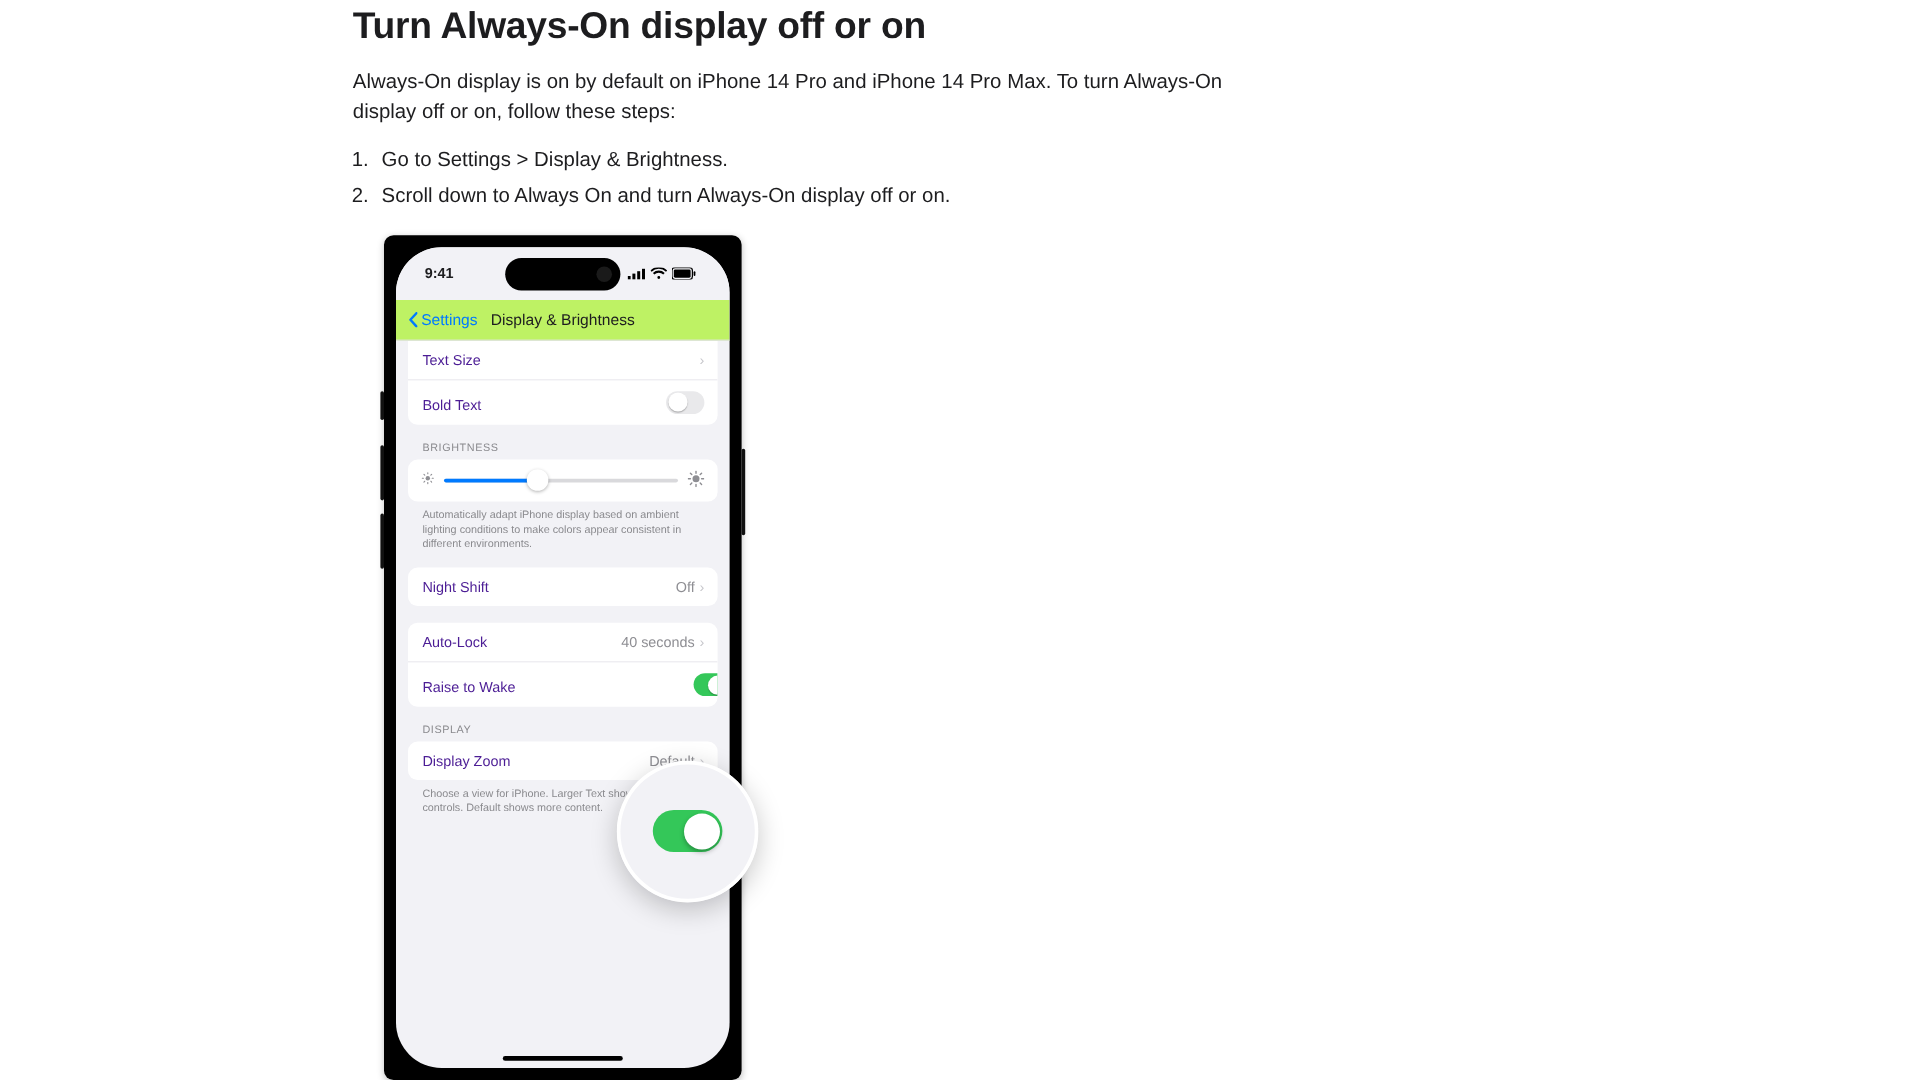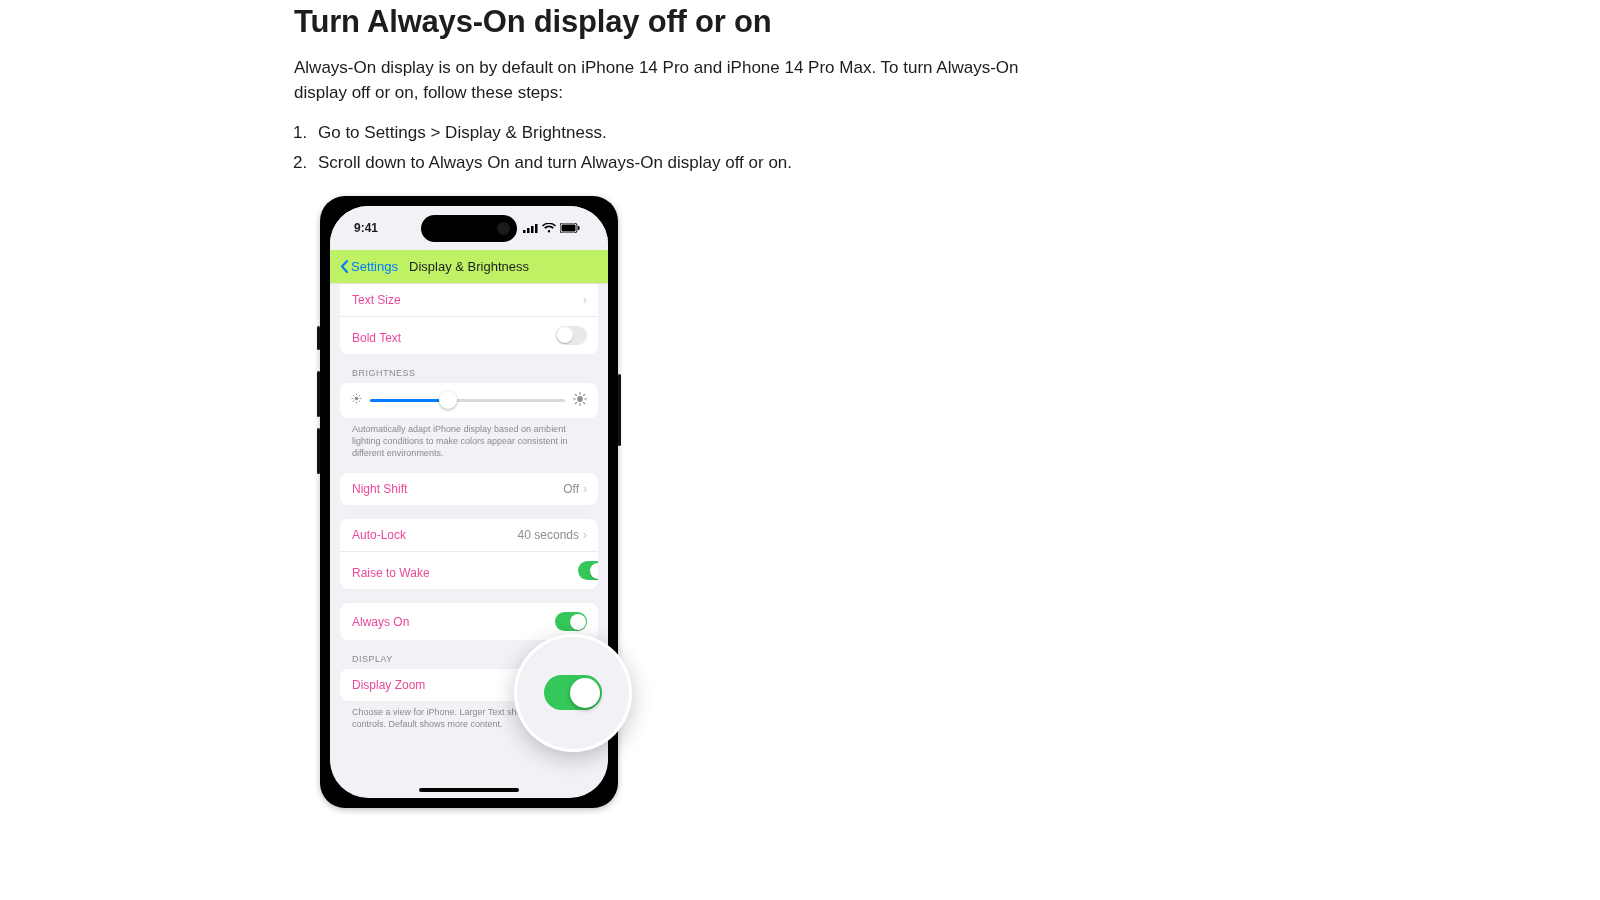--- a/index.html
+++ b/index.html
@@ -35,23 +35,23 @@
   ol.steps li { padding-left: 6px; }
 
   
   .phone-wrap {
     margin: 18px 0 0 26px;
     position: relative;
     width: 298px;
   }
   .phone {
     width: 298px;
-    height: 612px;
+    height: 704px;
     background: #000;
-    border-radius: 25px;
+    border-radius: 8px;
     padding: 10px;
     position: relative;
     box-shadow: 0 2px 6px rgba(0,0,0,.25);
   }
   .side-btn {
     position: absolute;
     background: #111;
     border-radius: 2px;
   }
   .side-left1 { left: -3px; top: 130px; width: 3px; height: 24px; }
@@ -136,21 +136,21 @@
   }
   .group.first { border-radius:0 0 8px 8px; margin-top:0; }
   .row {
     display:flex;
     align-items:center;
     justify-content:space-between;
     padding: 9px 11px 9px 12px;
     min-height:30px;
   }
   .row + .row { border-top:1px solid #eceaef;align-items:flex-end; }
-  .row .label { color:#ec4899; }
+  .row .label { color:#4c1d95; }
   .row .val { color:#8e8e93; font-size:12px; display:flex; align-items:center; gap:4px;}
   .chev { color:#c7c7cc; font-size:12px; }
   .section-title {
     font-size:9px;
     letter-spacing:.5px;
     color:#8a8a8e;
     text-transform:uppercase;
     margin: 0 22px 5px 22px;
   }
   .footnote {
@@ -343,28 +343,20 @@
                   <span>40 seconds</span>
                   <span class="chev">›</span>
                 </span>
             </div>
             <div class="row" style="padding-right:0;">
               <span class="label">Raise to Wake</span>
               <span class="partial-toggle"></span>
             </div>
           </div>
 
-          <div class="group">
-            <div class="row">
-              <span class="label">Always On</span>
-              <span class="toggle on">
-                  <span class="knob"></span>
-                </span>
-            </div>
-          </div>
 
           <div class="section-title">DISPLAY</div>
           <div class="group">
             <div class="row">
               <span class="label">Display Zoom</span>
               <span class="val">
                   <span>Default</span>
                   <span class="chev">›</span>
                 </span>
             </div>

